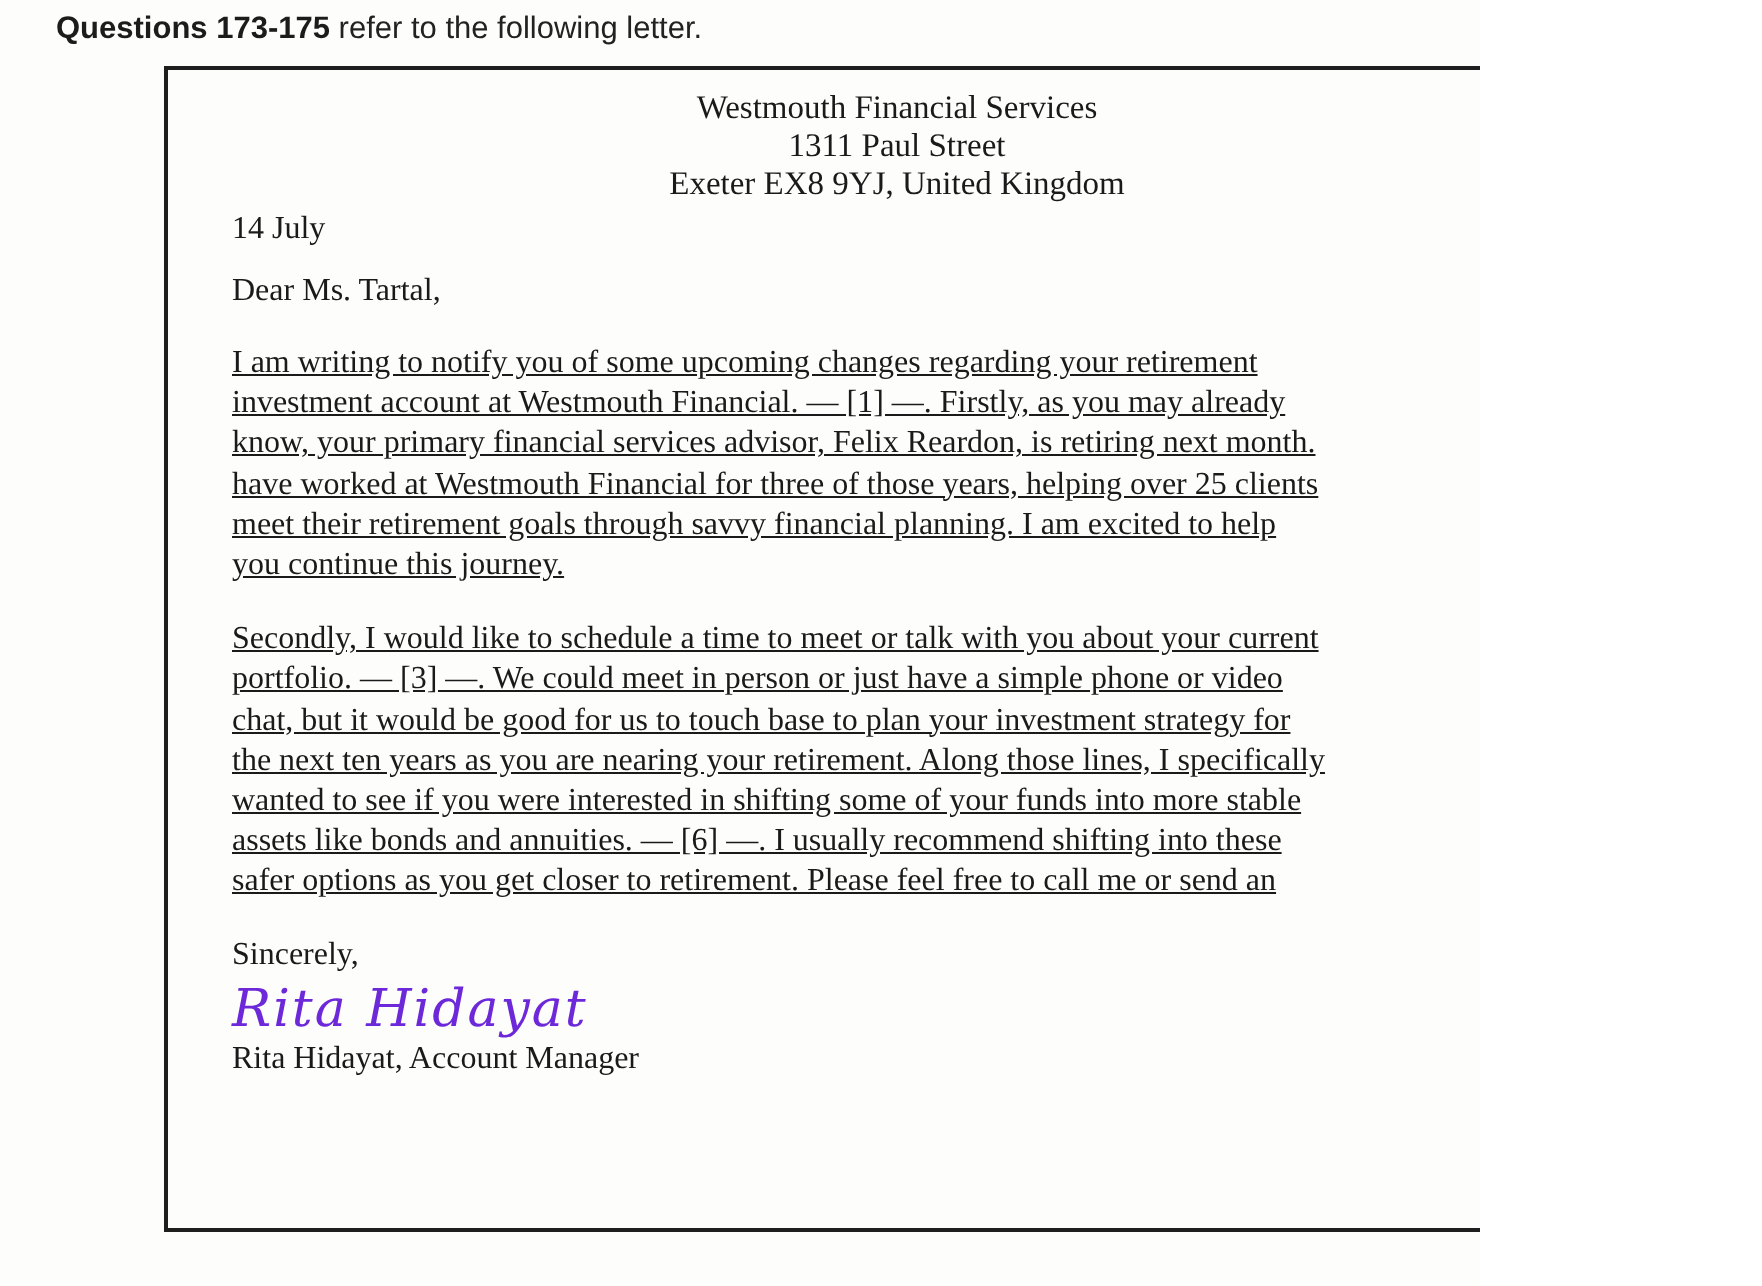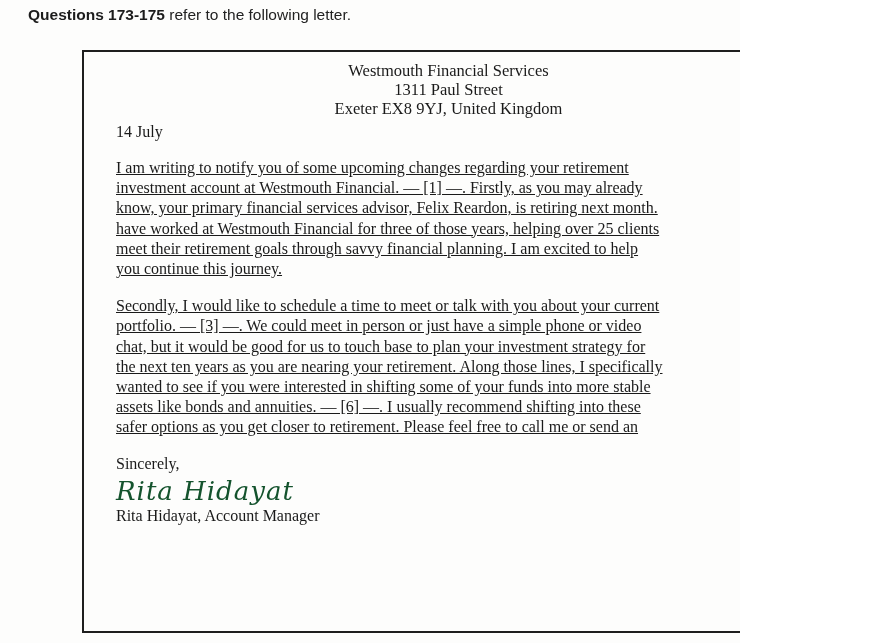--- a/index.html
+++ b/index.html
@@ -24,21 +24,21 @@
     font-size: 15.5px;
     color: #222222;
   }
   .instruction .q-bold {
     font-weight: bold;
     color: #1c1c1c;
   }
   .letter-box {
     position: absolute;
     left: 82px;
-    top: 50px;
+    top: 33px;
     width: 729px;
     height: 583px;
     border: 2px solid #1e1e1e;
     box-sizing: border-box;
     background: #fdfdfc;
     padding: 9px 28px 0 32px;
   }
   .letterhead {
     text-align: center;
     font-size: 16.5px;
@@ -63,21 +63,21 @@
     font-size: 16px;
     margin-top: 17px;
   }
   .signature {
     font-family: "DejaVu Serif", serif;
     font-style: italic;
     font-size: 26px;
     line-height: 30px;
     margin-top: 3px;
     letter-spacing: 1px;
-    color: #14532d;
+    color: #6d28d9;
   }
   .sig-printed {
     font-size: 16px;
     margin-top: 1px;
   }
 </style>
 </head>
 <body>
 
 <div class="page">
@@ -89,20 +89,21 @@
   <div class="letter-box">
 
     <div class="letterhead">
       <div>Westmouth Financial Services</div>
       <div>1311 Paul Street</div>
       <div>Exeter EX8 9YJ, United Kingdom</div>
     </div>
 
     <div class="date-line">14 July</div>
 
+    <div class="salutation">Dear Ms. Tartal,</div>
 
     <div class="para">
       <div class="line">I am writing to notify you of some upcoming changes regarding your retirement</div>
       <div class="line">investment account at Westmouth Financial. — [1] —. Firstly, as you may already</div>
       <div class="line">know, your primary financial services advisor, Felix Reardon, is retiring next month.</div>
       <div class="line">have worked at Westmouth Financial for three of those years, helping over 25 clients</div>
       <div class="line">meet their retirement goals through savvy financial planning. I am excited to help</div>
       <div class="line">you continue this journey.</div>
     </div>
 

